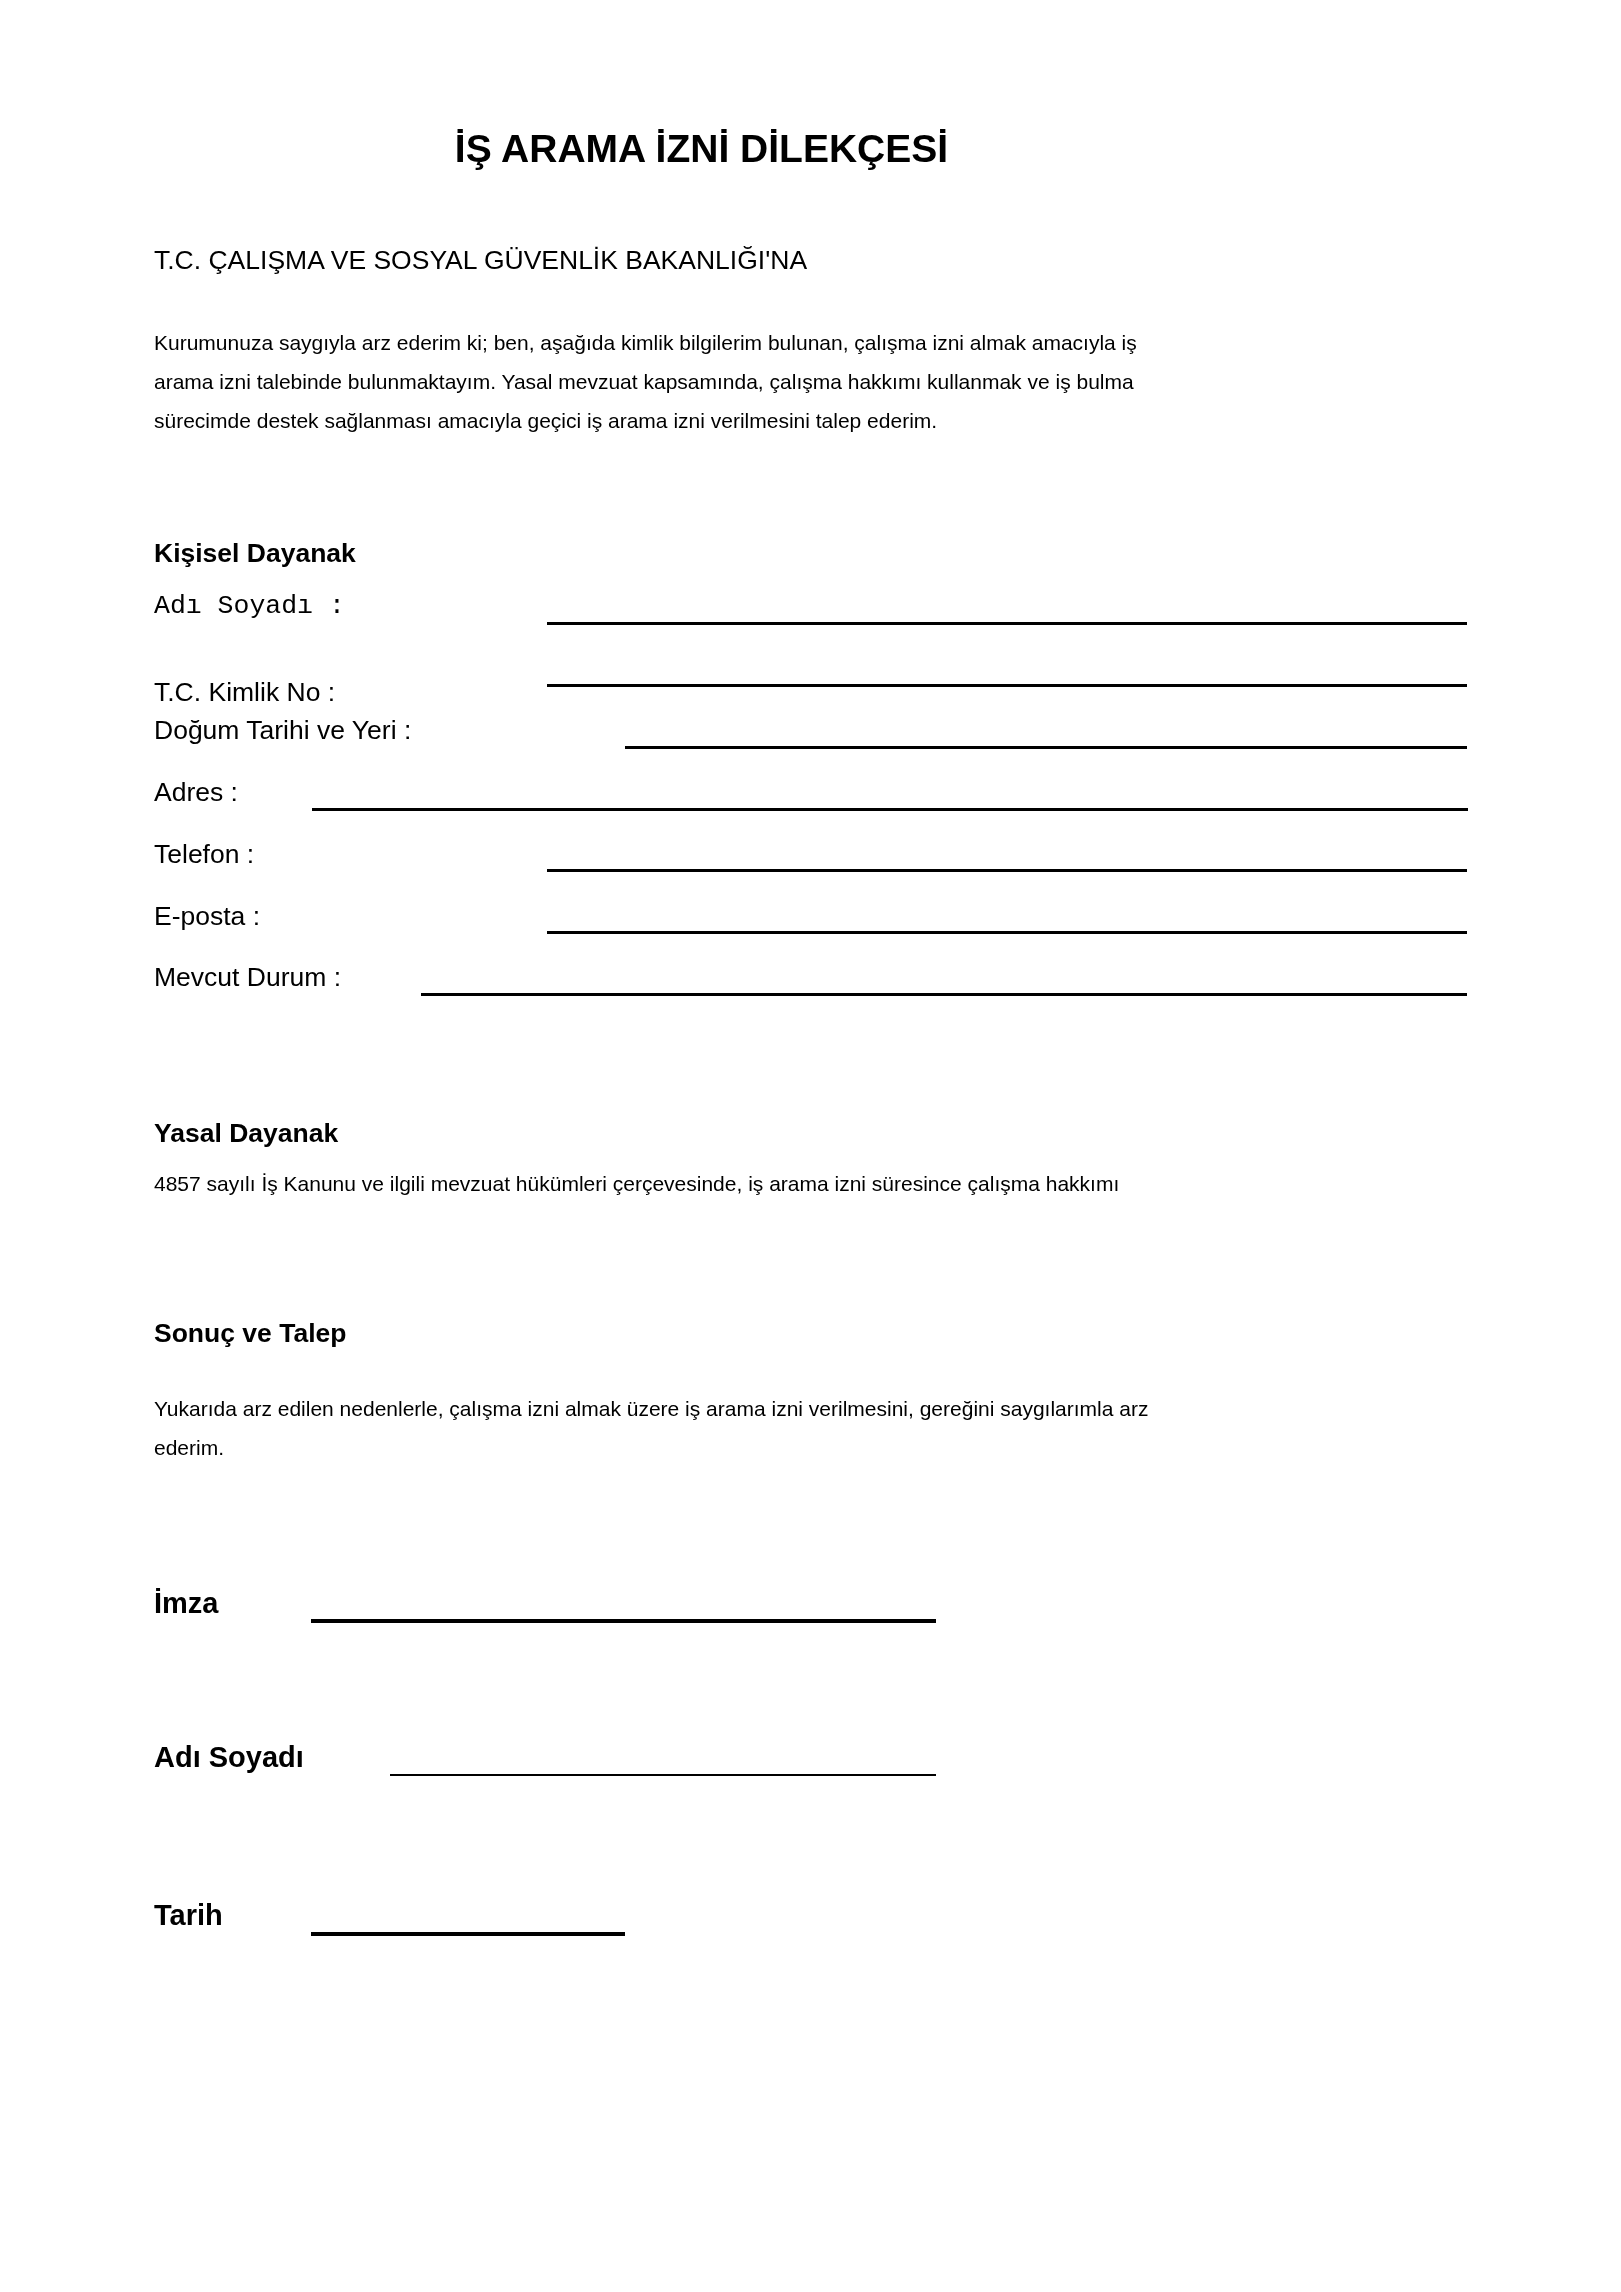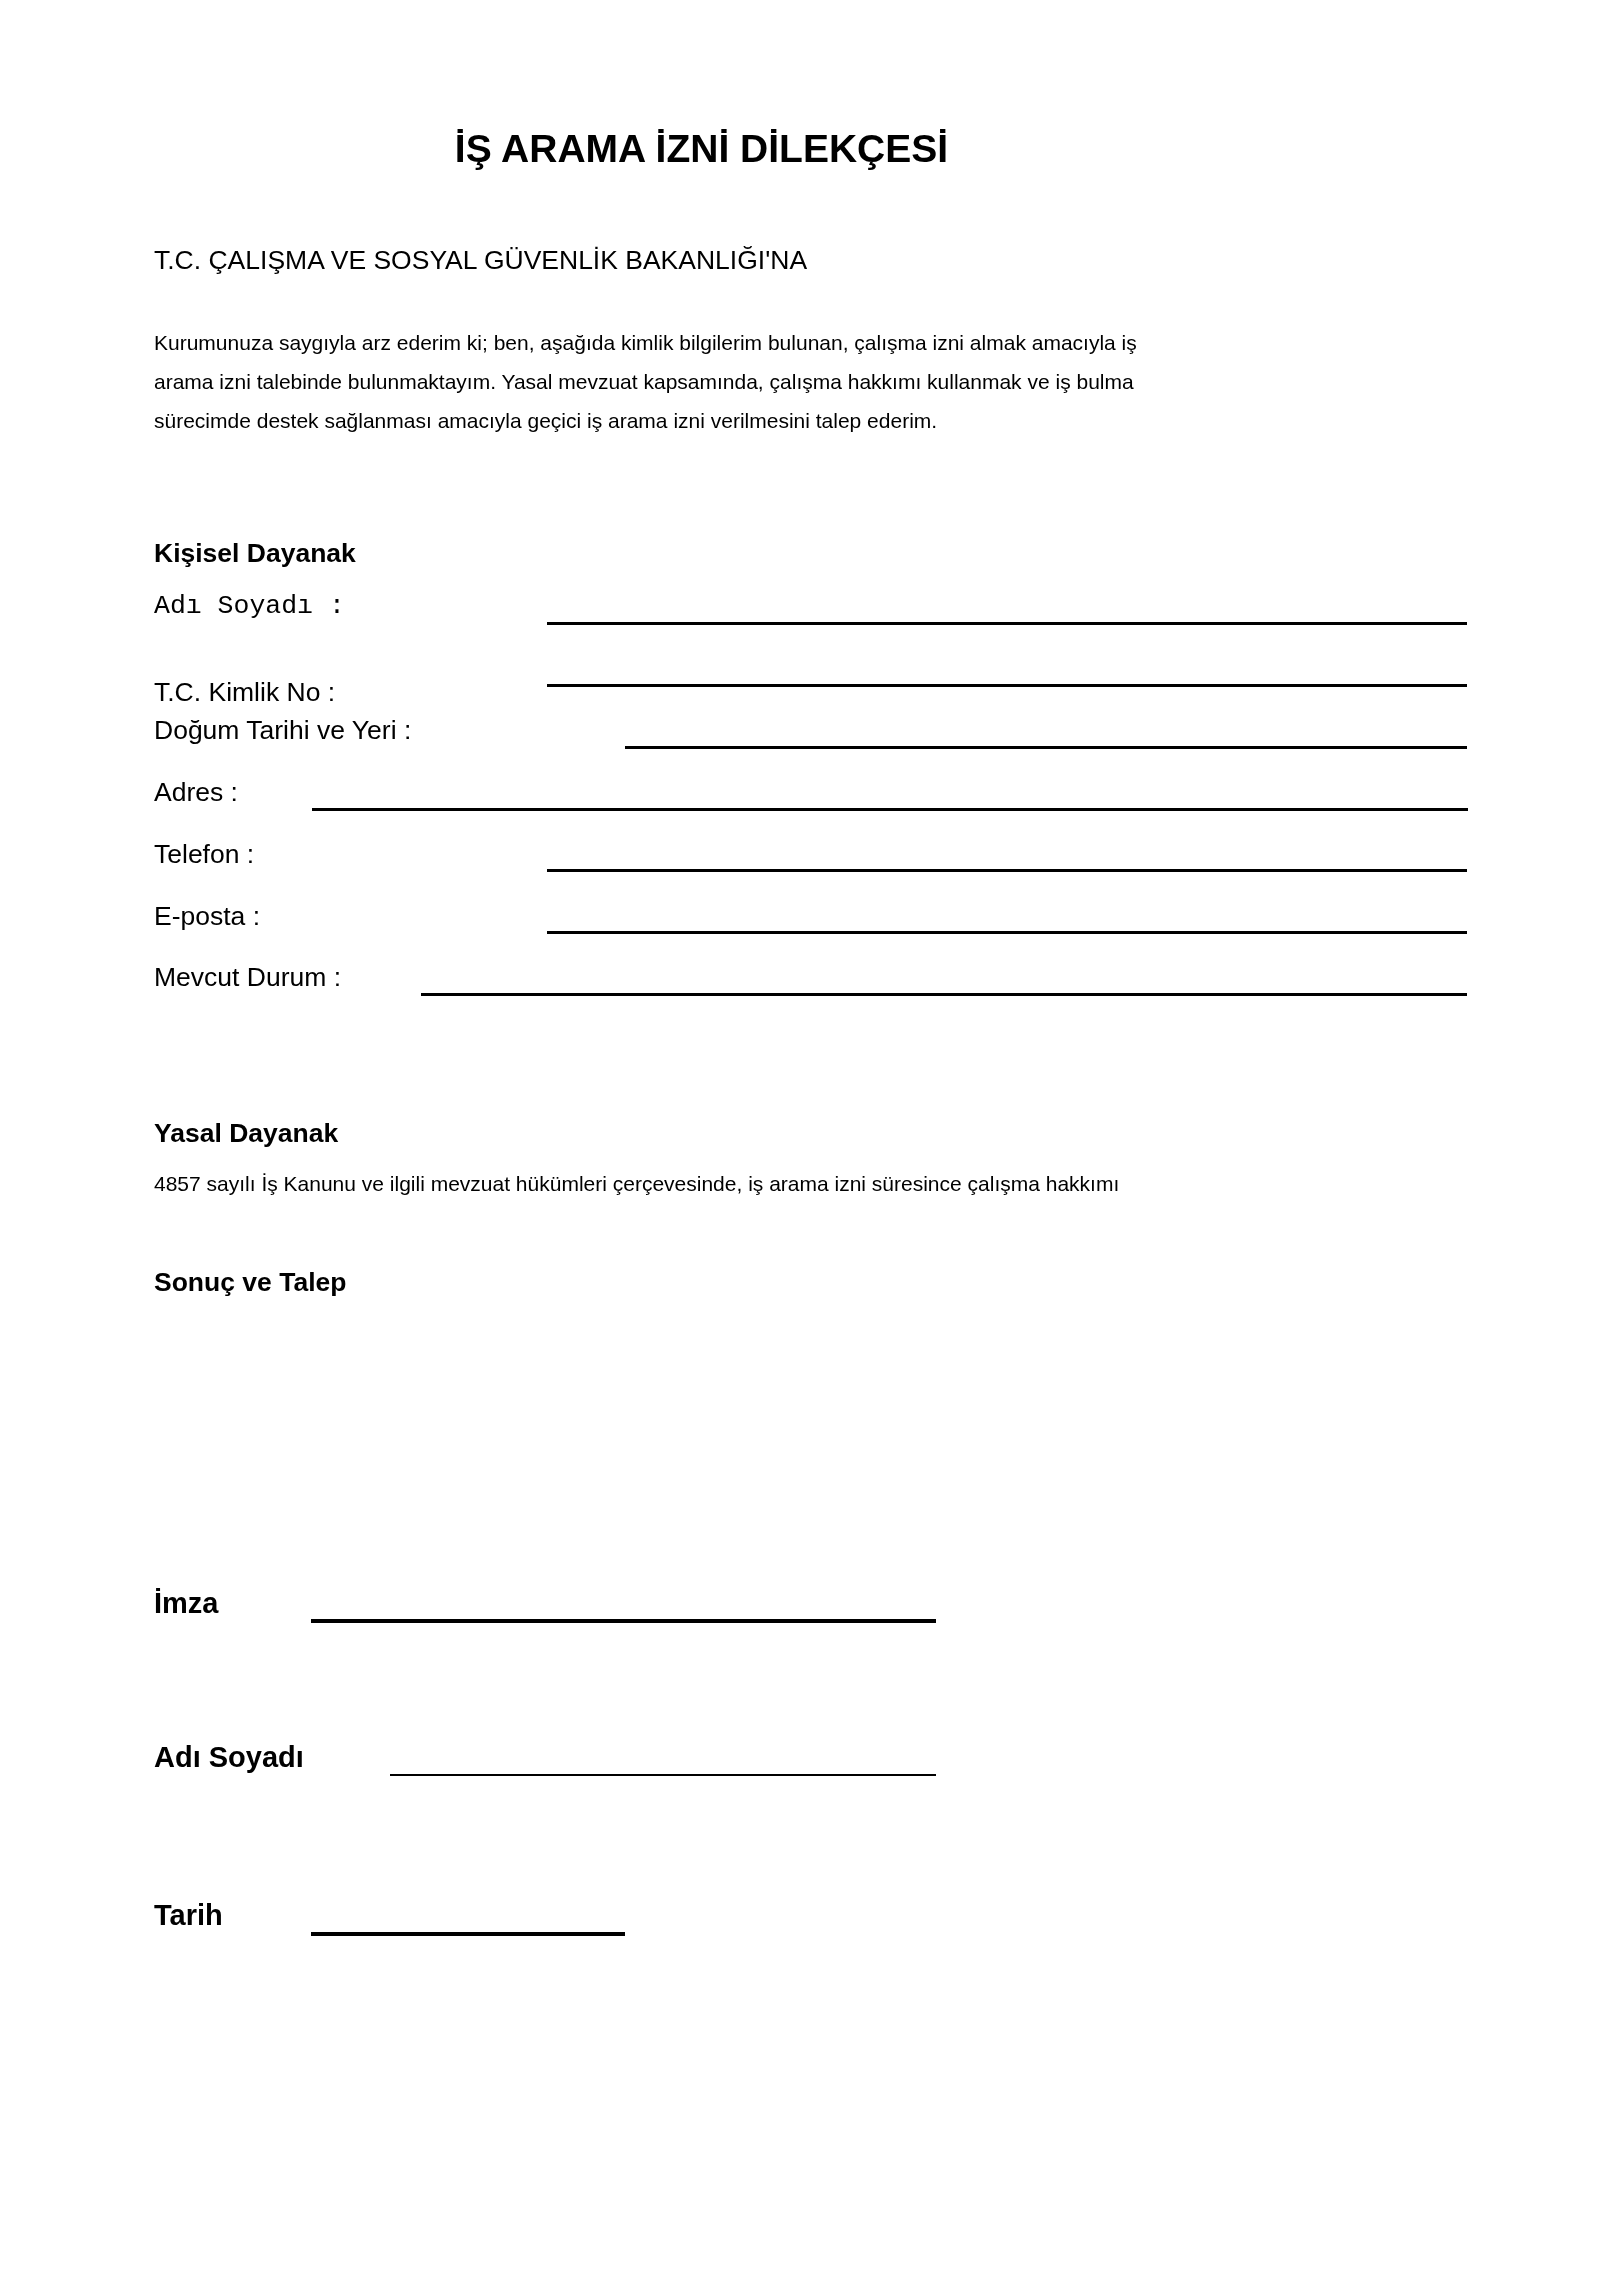--- a/index.html
+++ b/index.html
@@ -109,21 +109,25 @@
   <div>
     <div class="abs field-label" style="top:963px; left:154px;">Mevcut Durum :</div>
     <div class="uline" style="top:993px; left:421px; width:1046px;"></div>
   </div>
 
   <div class="abs heading" style="top:1119px; left:154px;">Yasal Dayanak</div>
   <div class="abs para" style="top:1164px; left:154px;">
     <div class="pline">4857 sayılı İş Kanunu ve ilgili mevzuat hükümleri çerçevesinde, iş arama izni süresince çalışma hakkımı</div>
   </div>
 
-  <div class="abs heading" style="top:1268px; left:154px;text-align:right;">Sonuç ve Talep</div>
+  <div class="abs heading" style="top:1319px; left:154px;text-align:right;">Sonuç ve Talep</div>
+  <div class="abs para" style="top:1389px; left:154px;">
+    <div class="pline">Yukarıda arz edilen nedenlerle, çalışma izni almak üzere iş arama izni verilmesini, gereğini saygılarımla arz</div>
+    <div class="pline">ederim.</div>
+  </div>
 
   <div>
     <div class="abs sig-label" style="top:1589px; left:154px;">İmza</div>
     <div class="uline" style="top:1619px; left:311px; width:625px; height:3.9px;"></div>
   </div>
 
   <div>
     <div class="abs sig-label" style="top:1743px; left:154px;">Adı Soyadı</div>
     <div class="uline" style="top:1774px; left:390px; width:546px; height:2px;"></div>
   </div>

